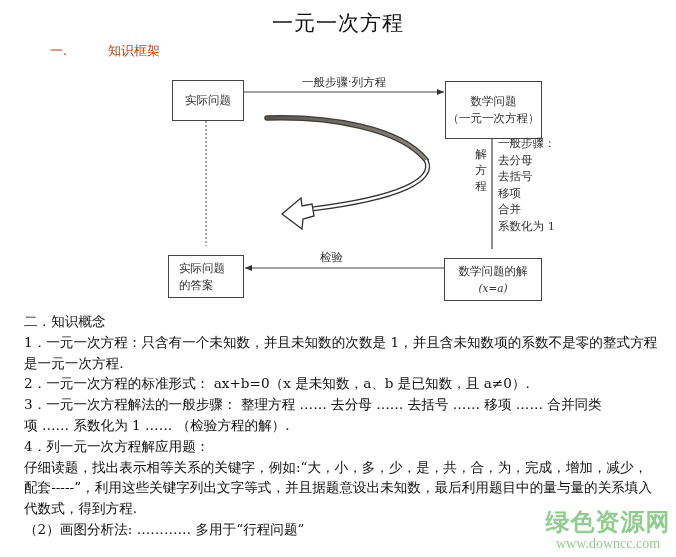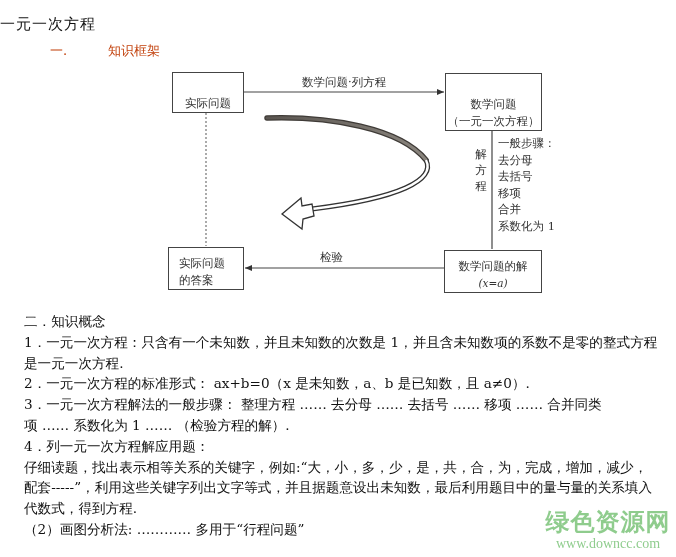--- a/index.html
+++ b/index.html
@@ -1,33 +1,33 @@
 <!DOCTYPE html>
 <html><head>
 <meta charset="utf-8">
 <style>
   html, body { margin: 0; padding: 0; background: #ffffff; }
   body {
     width: 676px; height: 557px; position: relative; overflow: hidden;
     font-family: "DejaVu Serif", "Liberation Serif", serif; color: #111;
   }
   .title {
-    position: absolute; left: 0; top: 15px; width: 676px; 
-    font-size: 15px; letter-spacing: 1px; color: #111;
+    position: absolute; left: 0; top: 9px; width: 676px; text-align: center;
+    font-size: 21px; letter-spacing: 1px; color: #111;
   }
   .sec1 {
     position: absolute; top: 42px; left: 50px; font-size: 13px; color: #c2410c;
   }
   .sec1 .num { display: inline-block; width: 58px; }
   .diagram { position: absolute; left: 0; top: 0; width: 676px; height: 300px; }
   .box {
     position: absolute; border: 1.3px solid #444; background: #fff;
     font-size: 11.5px; color: #333; text-align: center; line-height: 17px;
     box-sizing: border-box; display: flex; flex-direction: column;
-    justify-content: flex-end; align-items: center;
+    justify-content: center; align-items: center; margin-top: 8px;
   }
   .label { position: absolute; font-size: 11.5px; color: #333; }
   .steps { position: absolute; left: 498px; top: 135px; font-size: 11.5px; color: #333; line-height: 16.5px; }
   .vlabel { position: absolute; left: 474px; top: 146px; font-size: 11.5px; color: #333; width: 14px; line-height: 16px; text-align: center; }
   .content {
     position: absolute; left: 24px; top: 311px; width: 650px;
     font-size: 13.6px; line-height: 20.8px; color: #111;
   }
   .content p { margin: 0; white-space: nowrap; }
   .watermark {
@@ -87,21 +87,21 @@
   <div class="box" style="left:168px;top:247px;width:76px;height:43px;align-items:flex-start;padding-left:10px;text-align:left;">
     <span>实际问题</span>
     <span>的答案</span>
   </div>
 
   <div class="box" style="left:444px;top:250px;width:98px;height:43px;">
     <span>数学问题的解</span>
     <span style="font-style:italic;font-size:10.5px;">(x=a)</span>
   </div>
 
-  <div class="label" style="left:302px;top:75px;">数学问题·列方程</div>
+  <div class="label" style="left:302px;top:75px;">一般步骤·列方程</div>
   <div class="label" style="left:320px;top:250px;">检验</div>
 
   <div class="vlabel">
     <div>解</div>
     <div>方</div>
     <div>程</div>
   </div>
 
   <div class="steps">
     <div>一般步骤：</div>

